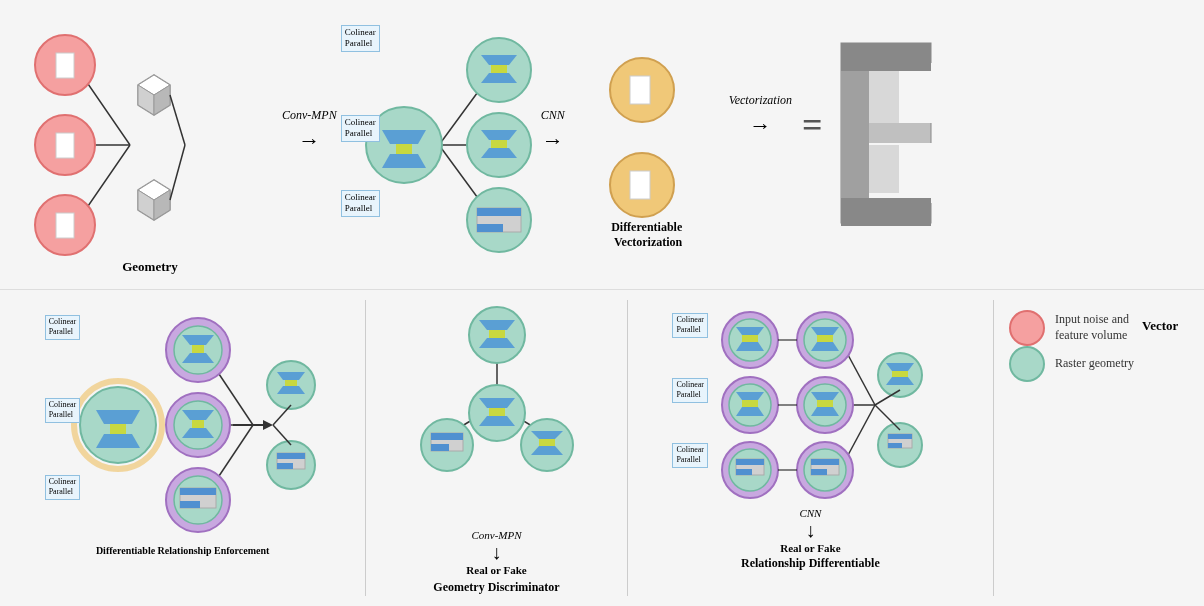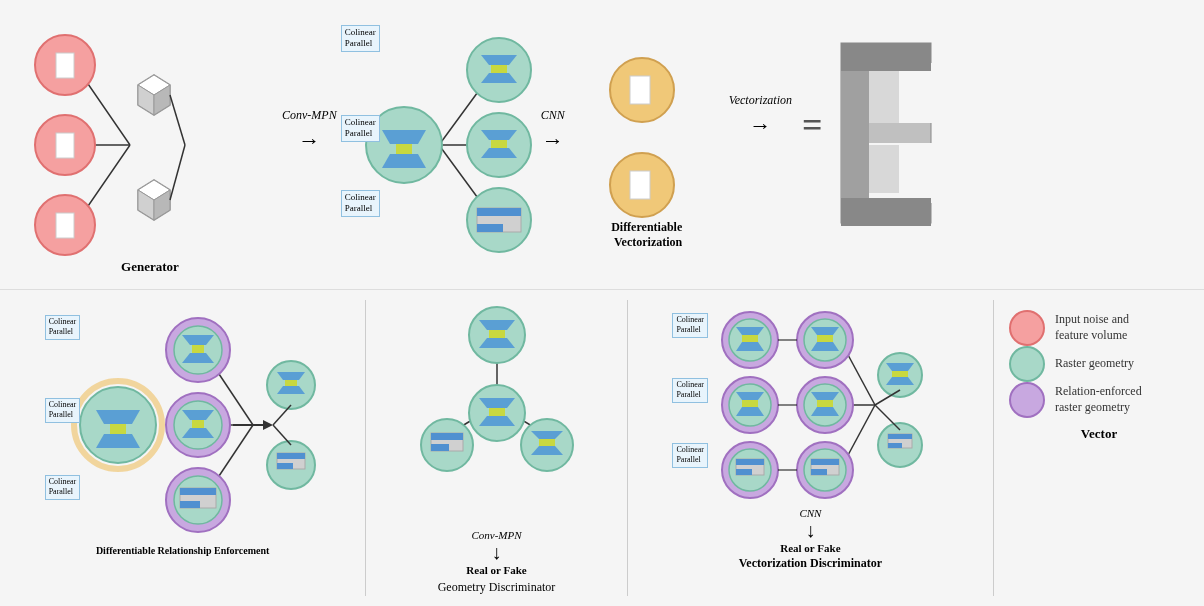--- a/index.html
+++ b/index.html
@@ -37,21 +37,22 @@
       background: #f5f5f5;
       padding: 10px 0;
     }
 
     
     .legend-panel {
       width: 210px;
       min-width: 210px;
       padding: 10px 15px;
       display: flex;
-      flex-direction: column;
+      flex-direction: row;
+      gap: 8px;
     }
     .legend-item {
       display: flex;
       align-items: center;
       gap: 10px;
     }
     .legend-circle {
       width: 36px;
       height: 36px;
       border-radius: 50%;
@@ -102,21 +103,21 @@
           <polygon points="16,0 32,10 32,30 16,40 0,30 0,10" fill="#e8e8e8" stroke="#999" stroke-width="1.5"></polygon>
           <polygon points="16,0 32,10 16,20 0,10" fill="#ffffff" stroke="#999" stroke-width="1"></polygon>
           <polygon points="0,10 16,20 16,40 0,30" fill="#d0d0d0" stroke="#999" stroke-width="1"></polygon>
           <polygon points="32,10 16,20 16,40 32,30" fill="#b8b8b8" stroke="#999" stroke-width="1"></polygon>
         </g>
 
         <line x1="150" y1="80" x2="165" y2="130" stroke="#333" stroke-width="1.5"></line>
         <line x1="150" y1="185" x2="165" y2="130" stroke="#333" stroke-width="1.5"></line>
       </svg>
       
-      <div style="position:absolute; bottom:0; left:50%; transform:translateX(-50%); font-weight:bold; font-size:13px; white-space:nowrap;">Generator</div>
+      <div style="position:absolute; bottom:0; left:50%; transform:translateX(-50%); font-weight:bold; font-size:13px; white-space:nowrap;">Geometry</div>
     </div>
 
     <div style="display:flex;flex-direction:column;align-items:center;margin:0 2px;margin-top:-30px;">
       <div style="font-size:12px;font-style:italic;margin-bottom:2px;">Conv-MPN</div>
       <div style="font-size:22px;">→</div>
     </div>
 
     <div style="position:relative; width:200px; height:250px; flex-shrink:0; margin-top:-10px;">
       <svg width="200" height="250" class="diagram-svg">
 
@@ -302,21 +303,21 @@
             <polygon points="8,15 24,15 32,24 0,24" fill="#5a9fd4"></polygon>
           </g>
         </svg>
       </div>
 
       <div style="display:flex;flex-direction:column;align-items:center;margin-top:4px;">
         <div style="font-size:11px;font-style:italic;">Conv-MPN</div>
         <div style="font-size:20px;">↓</div>
         <div style="font-size:11px;font-weight:bold;">Real or Fake</div>
       </div>
-      <div style="font-weight:normal;font-size:12px;text-align:center;margin-top:4px;">Geometry Discriminator</div>
+      <div style="font-weight:bold;font-size:12px;text-align:center;margin-top:4px;">Geometry Discriminator</div>
     </div>
 
     <div style="flex:1;border-right:1px solid #ccc;display:flex;flex-direction:column;align-items:center;padding:5px 8px;">
       <div style="position:relative;width:280px;height:200px;">
         <svg width="280" height="200" class="diagram-svg">
 
           <line x1="170" y1="35" x2="205" y2="100" stroke="#333" stroke-width="1.5"></line>
           <line x1="170" y1="100" x2="205" y2="100" stroke="#333" stroke-width="1.5"></line>
           <line x1="170" y1="165" x2="205" y2="100" stroke="#333" stroke-width="1.5"></line>
 
@@ -387,36 +388,32 @@
         <div style="position:absolute;top:8px;left:2px;font-size:8px;background:#e8f4fc;border:1px solid #90c0e0;padding:1px 3px;line-height:1.3;">Colinear<br>Parallel</div>
         <div style="position:absolute;top:73px;left:2px;font-size:8px;background:#e8f4fc;border:1px solid #90c0e0;padding:1px 3px;line-height:1.3;">Colinear<br>Parallel</div>
         <div style="position:absolute;top:138px;left:2px;font-size:8px;background:#e8f4fc;border:1px solid #90c0e0;padding:1px 3px;line-height:1.3;">Colinear<br>Parallel</div>
       </div>
 
       <div style="display:flex;flex-direction:column;align-items:center;margin-top:2px;">
         <div style="font-size:11px;font-style:italic;">CNN</div>
         <div style="font-size:20px;">↓</div>
         <div style="font-size:11px;font-weight:bold;">Real or Fake</div>
       </div>
-      <div style="font-weight:bold;font-size:12px;text-align:center;margin-top:2px;">Vectorization Discriminator</div>
+      <div style="font-weight:bold;font-size:12px;text-align:center;margin-top:2px;">Relationship Differentiable</div>
     </div>
 
     <div class="legend-panel">
 
       <div id="legend-items-container">
           <div class="legend-item">
     <div class="legend-circle" style="background:#f5a0a0;border:2px solid #e07070;"></div>
     <div class="legend-text">Input noise and<br>feature volume</div>
   </div>
           <div class="legend-item">
     <div class="legend-circle" style="background:#a8d8c8;border:2px solid #70b8a0;"></div>
     <div class="legend-text">Raster geometry</div>
   </div>
-          <div class="legend-item">
-    <div class="legend-circle" style="background:#c8a8e0;border:2px solid #a070c0;"></div>
-    <div class="legend-text">Relation-enforced<br>raster geometry</div>
-  </div>
         </div>
       <div style="font-weight:bold;font-size:13px;text-align:center;margin-top:8px;">Vector</div>
     </div>
 
   </div>
 </div>
 
 </body></html>

